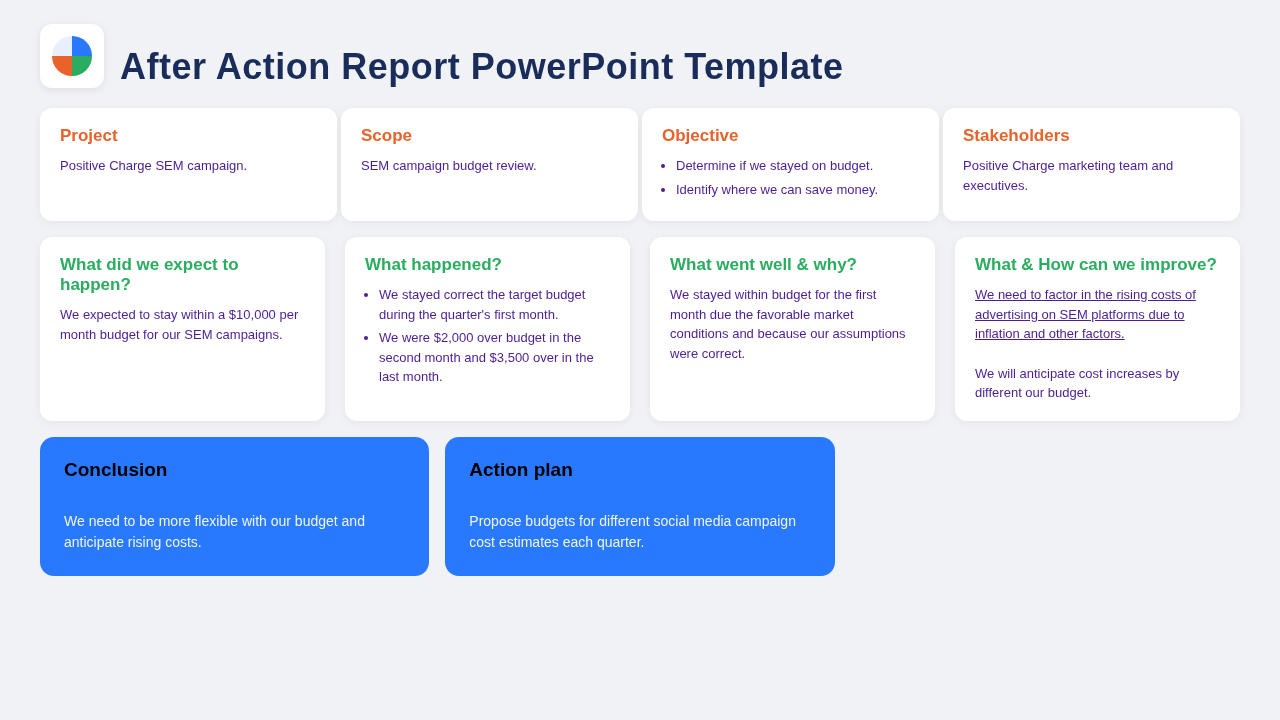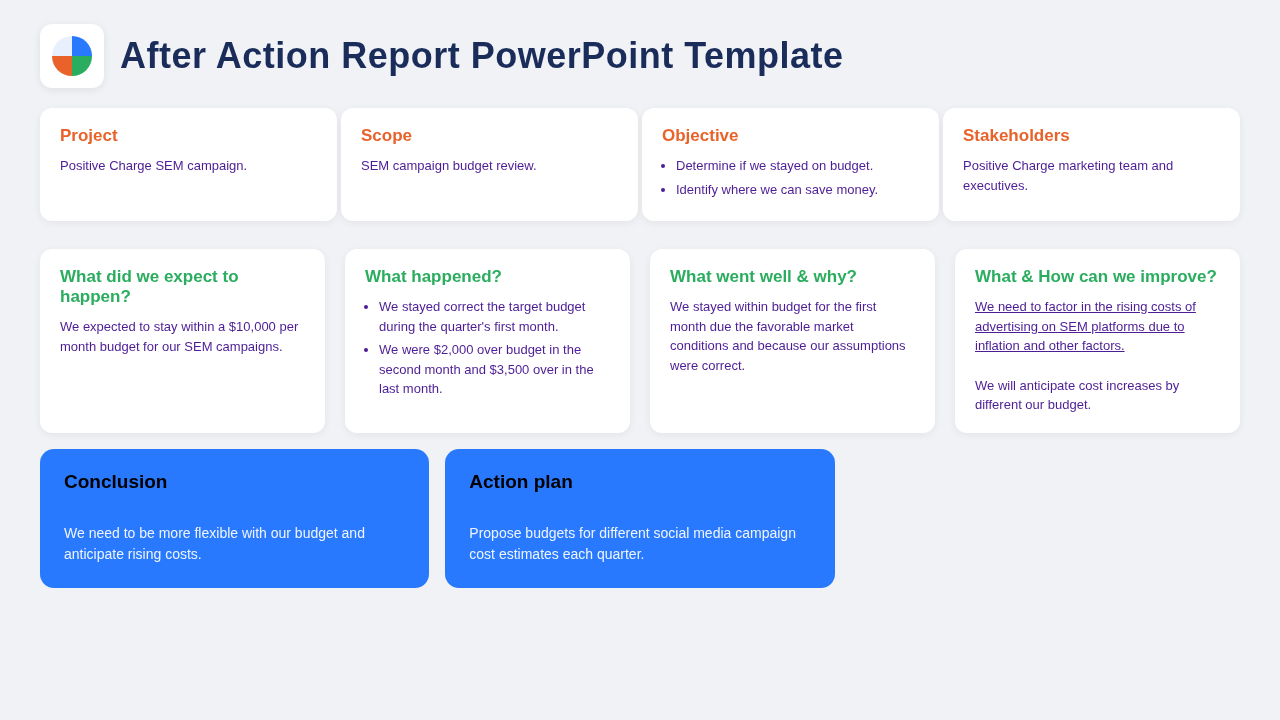--- a/index.html
+++ b/index.html
@@ -7,21 +7,21 @@
       background: #f0f2f5;
       font-family: 'Segoe UI', Arial, sans-serif;
       width: 1280px;
       height: 720px;
       overflow: hidden;
       padding: 24px 40px 24px 40px;
     }
 
     .header {
       display: flex;
-      align-items: center;
+      align-items: flex-end;
       gap: 16px;
       margin-bottom: 20px;
     }
 
     .logo-icon {
       width: 64px;
       height: 64px;
       background: white;
       border-radius: 12px;
       display: flex;
@@ -35,21 +35,21 @@
       font-size: 36px;
       font-weight: 800;
       color: #1a2d5a;
       letter-spacing: 0.5px;
     }
 
     .grid-top {
       display: grid;
       grid-template-columns: repeat(4, 1fr);
       gap: 4px;
-      margin-bottom: 28px;
+      margin-bottom: 16px;
     }
 
     .grid-middle {
       display: grid;
       grid-template-columns: repeat(4, 1fr);
       gap: 20px;
       margin-bottom: 16px;
     }
 
     .card {

